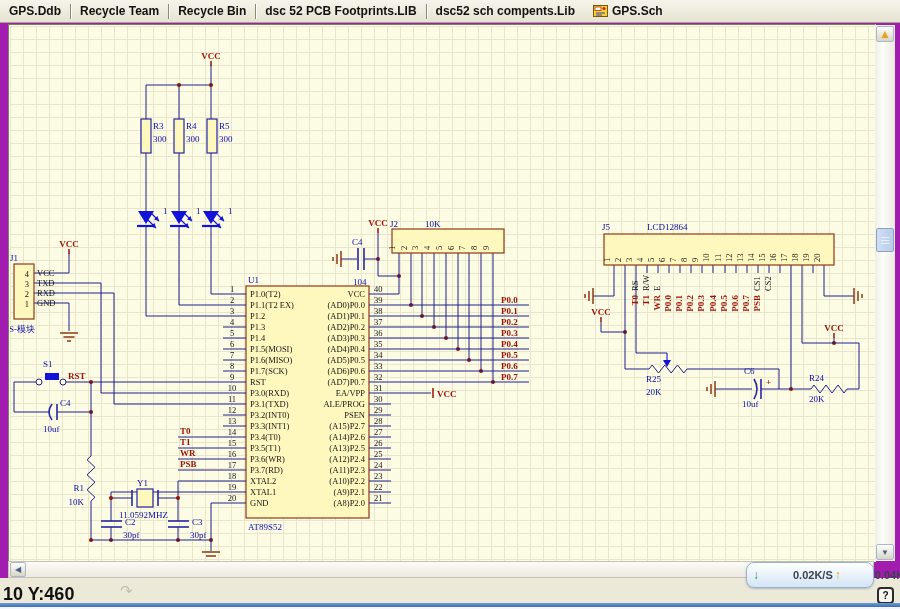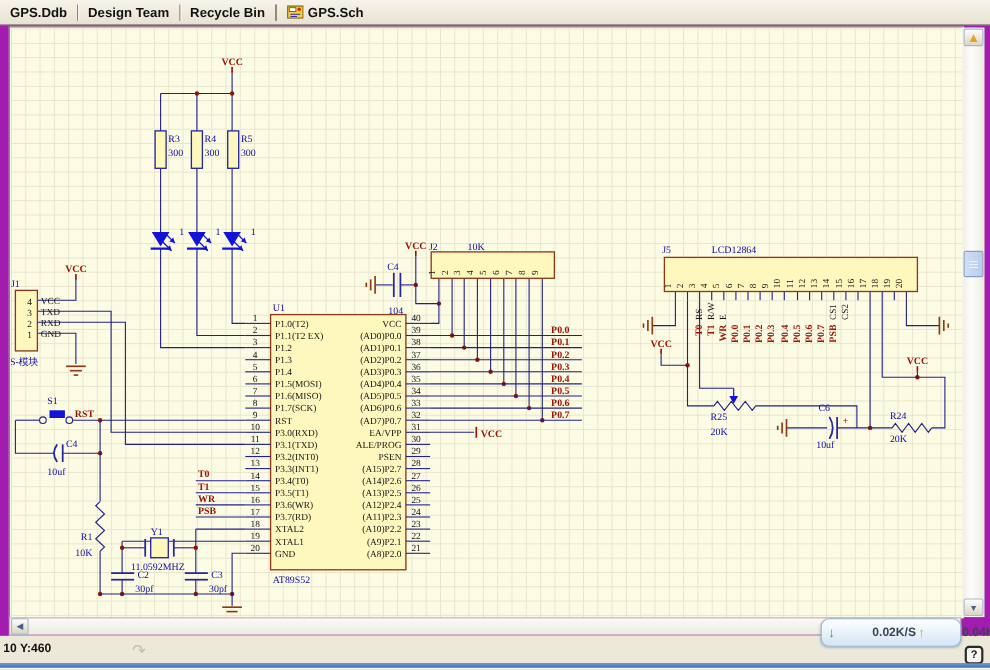--- a/index.html
+++ b/index.html
@@ -30,21 +30,21 @@
     font-size:8px;color:#44618C;box-sizing:border-box;}
   .sbtn.up{left:1px;top:1px;}
   .sbtn.down{left:1px;bottom:1px;}
   .sbtn.left{left:1px;top:0px;width:16px;height:15px;}
   .vthumb{position:absolute;left:1px;top:203px;width:18px;height:24px;border:1px solid #8CA0C4;
     border-radius:2px;background:linear-gradient(to right,#CFE0F4,#B8CDEA);box-sizing:border-box;}
   .vthumb:before{content:"";position:absolute;left:4px;right:4px;top:8px;height:7px;
     background:repeating-linear-gradient(#EAF2FC 0 1px,transparent 1px 3px);}
   
   .statusbar{position:absolute;left:0;top:578px;width:900px;height:25px;background:#ECE9D8;}
-  .coords{position:absolute;left:3px;top:6px;font-size:11px;font-weight:bold;color:#101010;}
+  .coords{position:absolute;left:3px;top:6px;font-size:18px;font-weight:bold;color:#101010;}
   .curveicon{position:absolute;left:120px;top:4px;font-size:15px;color:#C3BFAC;}
   .helpbox{position:absolute;right:6px;top:9px;width:13px;height:13px;border:2px solid #2A2A2A;
     border-radius:4px;background:#F6F5EE;font-size:10px;font-weight:bold;color:#111;
     display:flex;align-items:center;justify-content:center;}
   .blueline{position:absolute;left:0;top:603px;width:900px;height:4px;
     background:linear-gradient(#6D9BD8,#3B6CB4);}
   .bottomstrip{position:absolute;left:0;top:607px;width:900px;height:2px;background:#F6F6F2;}
   
   .netspeed{position:absolute;left:746px;top:562px;width:128px;height:26px;box-sizing:border-box;
     border:1px solid #96B4D2;border-radius:8px;background:linear-gradient(#FEFFFF,#D4E5F6);
@@ -78,28 +78,34 @@
 <body>
 
 <div class="screen">
 
   <div class="tabbar">
     <div class="tab">
         <span>GPS.Ddb</span>
       </div>
     <div class="tabsep"></div>
     <div class="tab">
-        <span>Design Team</span>
+        <span>Recycle Team</span>
       </div>
     <div class="tabsep"></div>
     <div class="tab">
         <span>Recycle Bin</span>
       </div>
     <div class="tabsep"></div>
+    <div class="tab">
+        <span>dsc 52 PCB Footprints.LIB</span>
+      </div>
     <div class="tabsep"></div>
+    <div class="tab">
+        <span>dsc52 sch compents.Lib</span>
+      </div>
     <div class="tab">
       <span class="schicon">
         <svg width="15" height="13" viewBox="0 0 15 13">
             <rect x="0.5" y="1.5" width="14" height="11" fill="#F5D040" stroke="#7A5A00"></rect>
             <rect x="2" y="3" width="6" height="3.5" fill="#FFFFFF" stroke="#C03000" stroke-width="0.8"></rect>
             <path d="M3 9 L12 9 M3 11 L9 11" stroke="#3030A0" stroke-width="0.9" fill="none"></path>
             <circle cx="11" cy="4.5" r="1.6" fill="#C03000"></circle>
           </svg>
       </span>
       <span>GPS.Sch</span>

